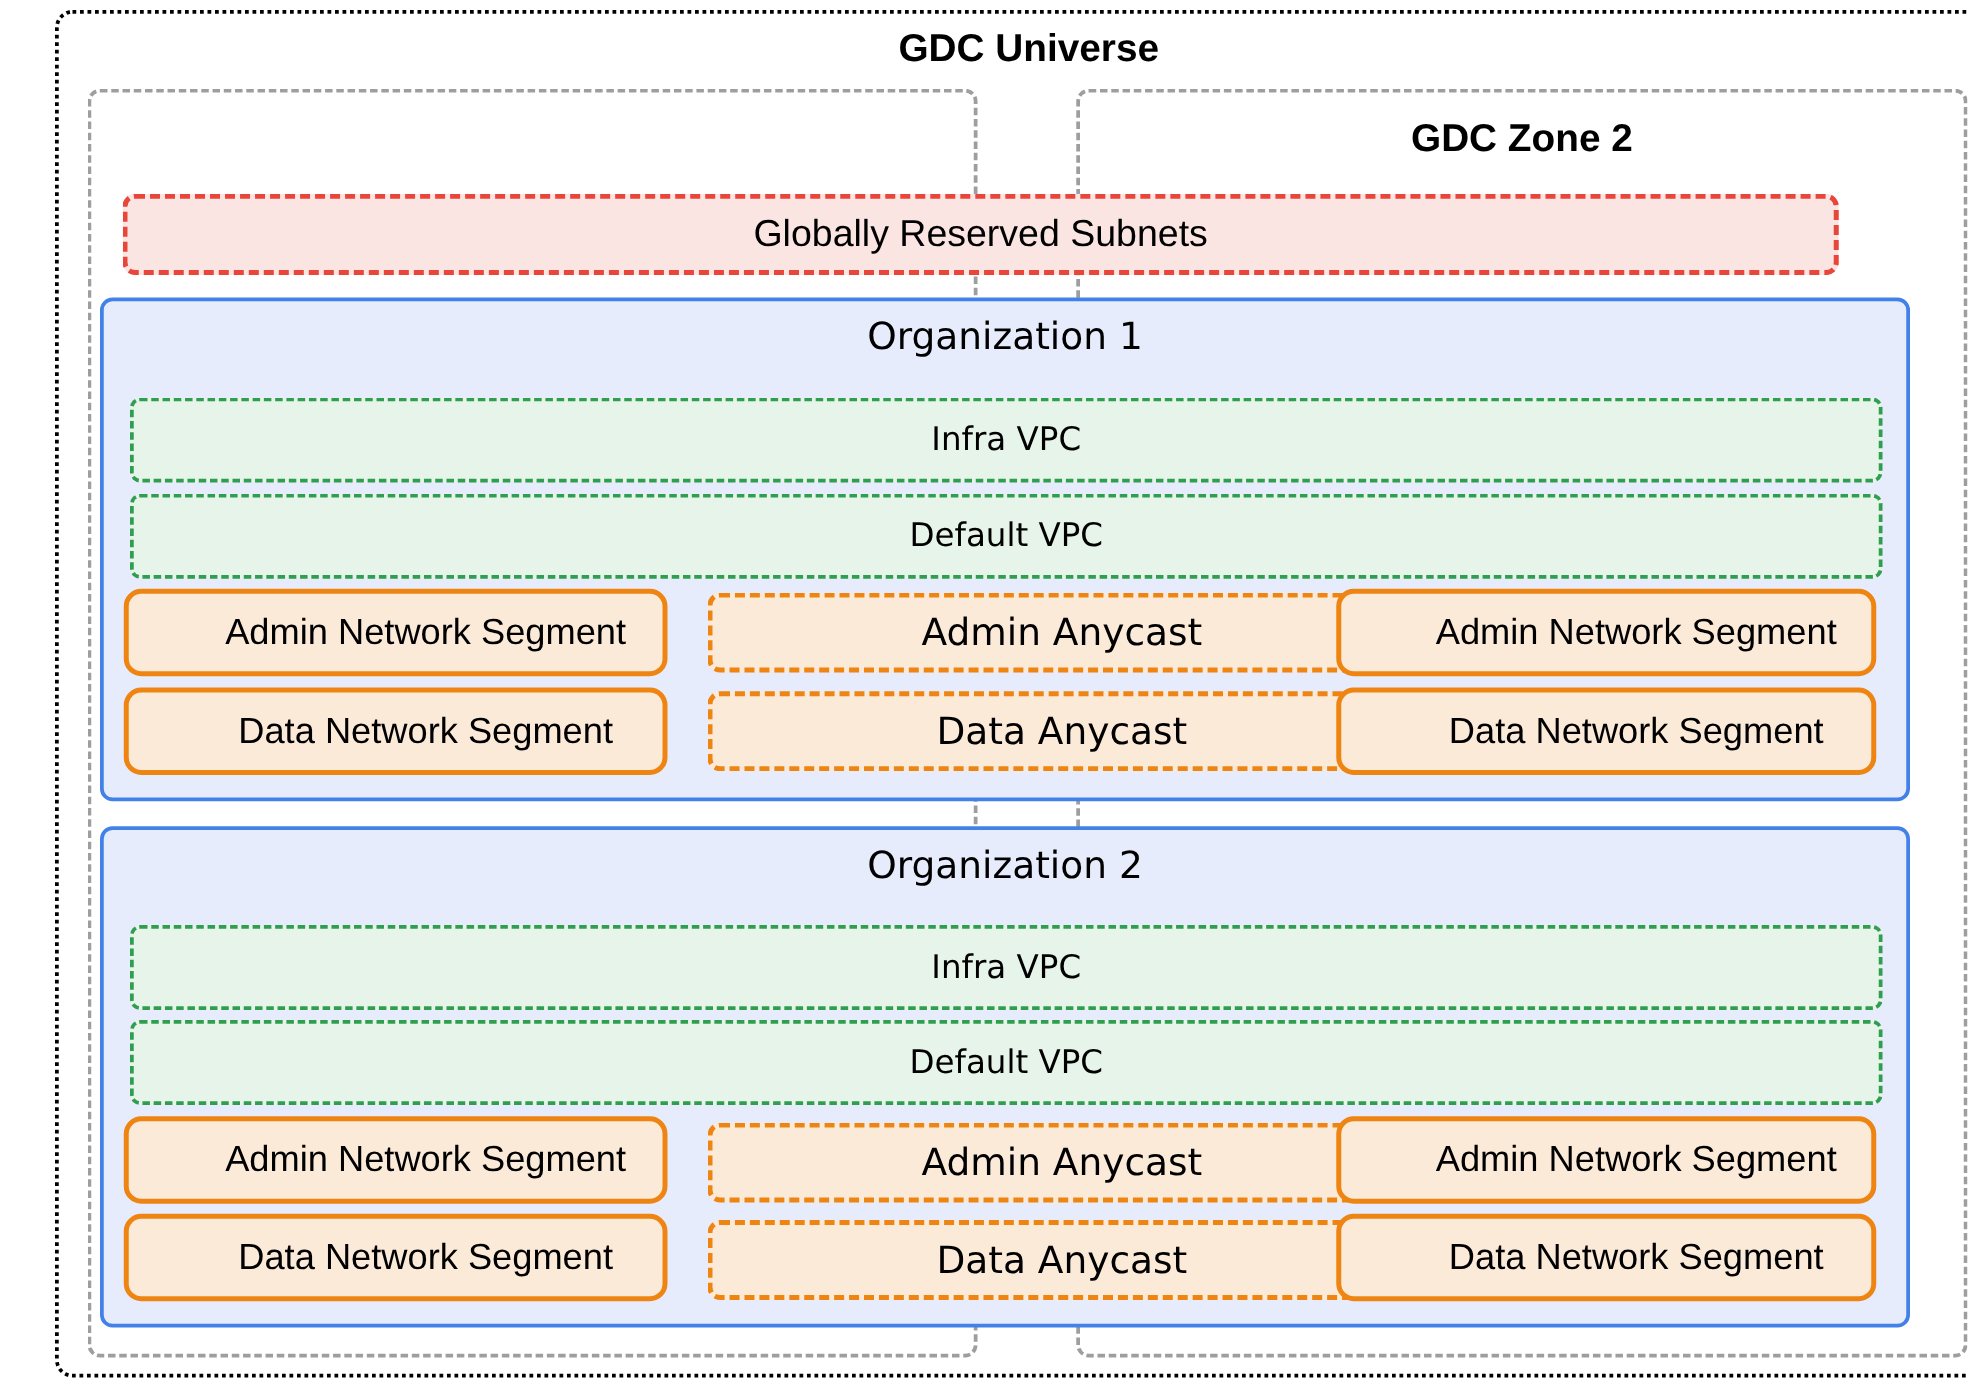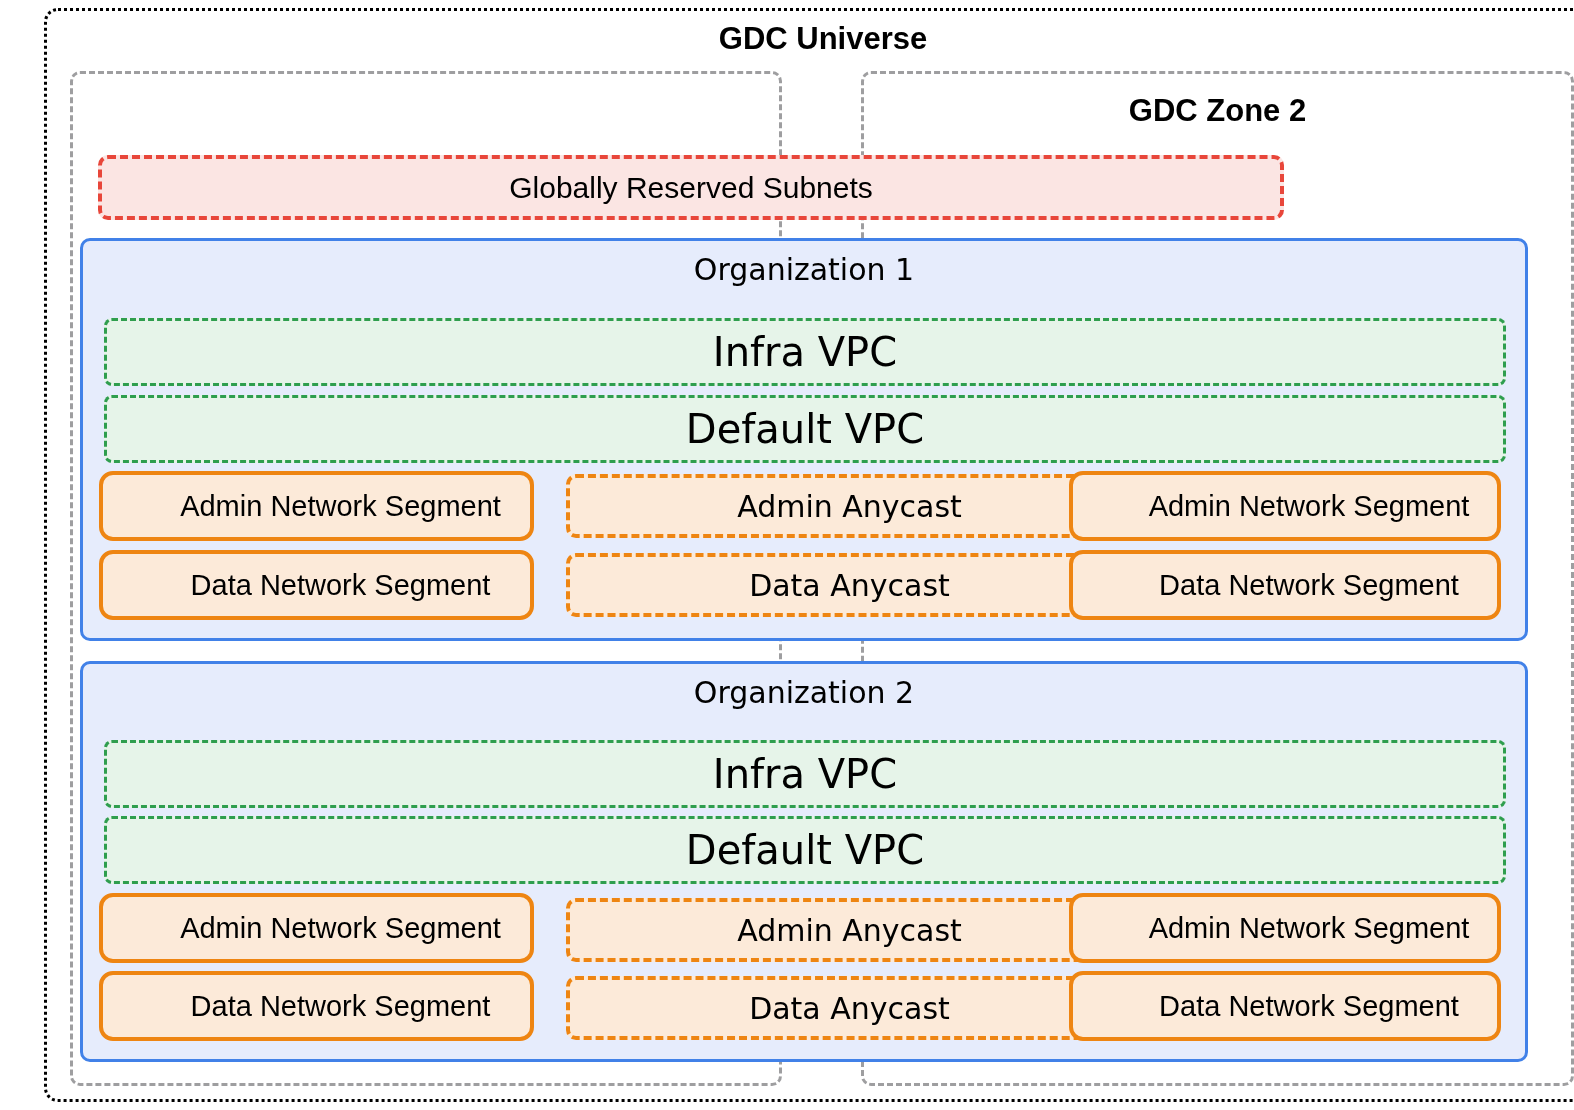--- a/index.html
+++ b/index.html
@@ -37,21 +37,21 @@
   .zone2{left:825px;width:713px;}
   .zone-label{
     top:90px;height:42px;
     font-size:31px;font-weight:bold;
   }
   .zl1{left:34px;width:712px;}
   .zl2{left:825px;width:713px;}
 
   
   .reserved{
-    left:62px;top:155px;width:1186px;height:65px;
+    left:62px;top:155px;width:1373px;height:65px;
     border:4px dashed var(--reserved-border,#e8463a);
     background:var(--reserved-fill,#fbe5e3);
     border-radius:10px;
     font-size:30px;
   }
 
   
   .org{
     left:44px;width:1448px;
     border:3px solid var(--org-border,#4181e8);
@@ -66,21 +66,21 @@
     font-size:30px;
   }
 
   
   .vpc{
     left:21px;width:1402px;height:68px;
     border:3px dashed var(--vpc-border,#2f9e4e);
     background:var(--vpc-fill,#e6f4e9);
     border-radius:8px;
     font-family:"DejaVu Sans",sans-serif;
-    font-size:40px;
+    font-size:26px;
   }
   .vpc-infra1{top:77px;}
   .vpc-default1{top:154px;}
   .vpc-infra2{top:76px;}
   .vpc-default2{top:152px;}
 
   
   .segment{
     width:435px;height:70px;
     border:4px solid var(--segment-border,#ee8512);

